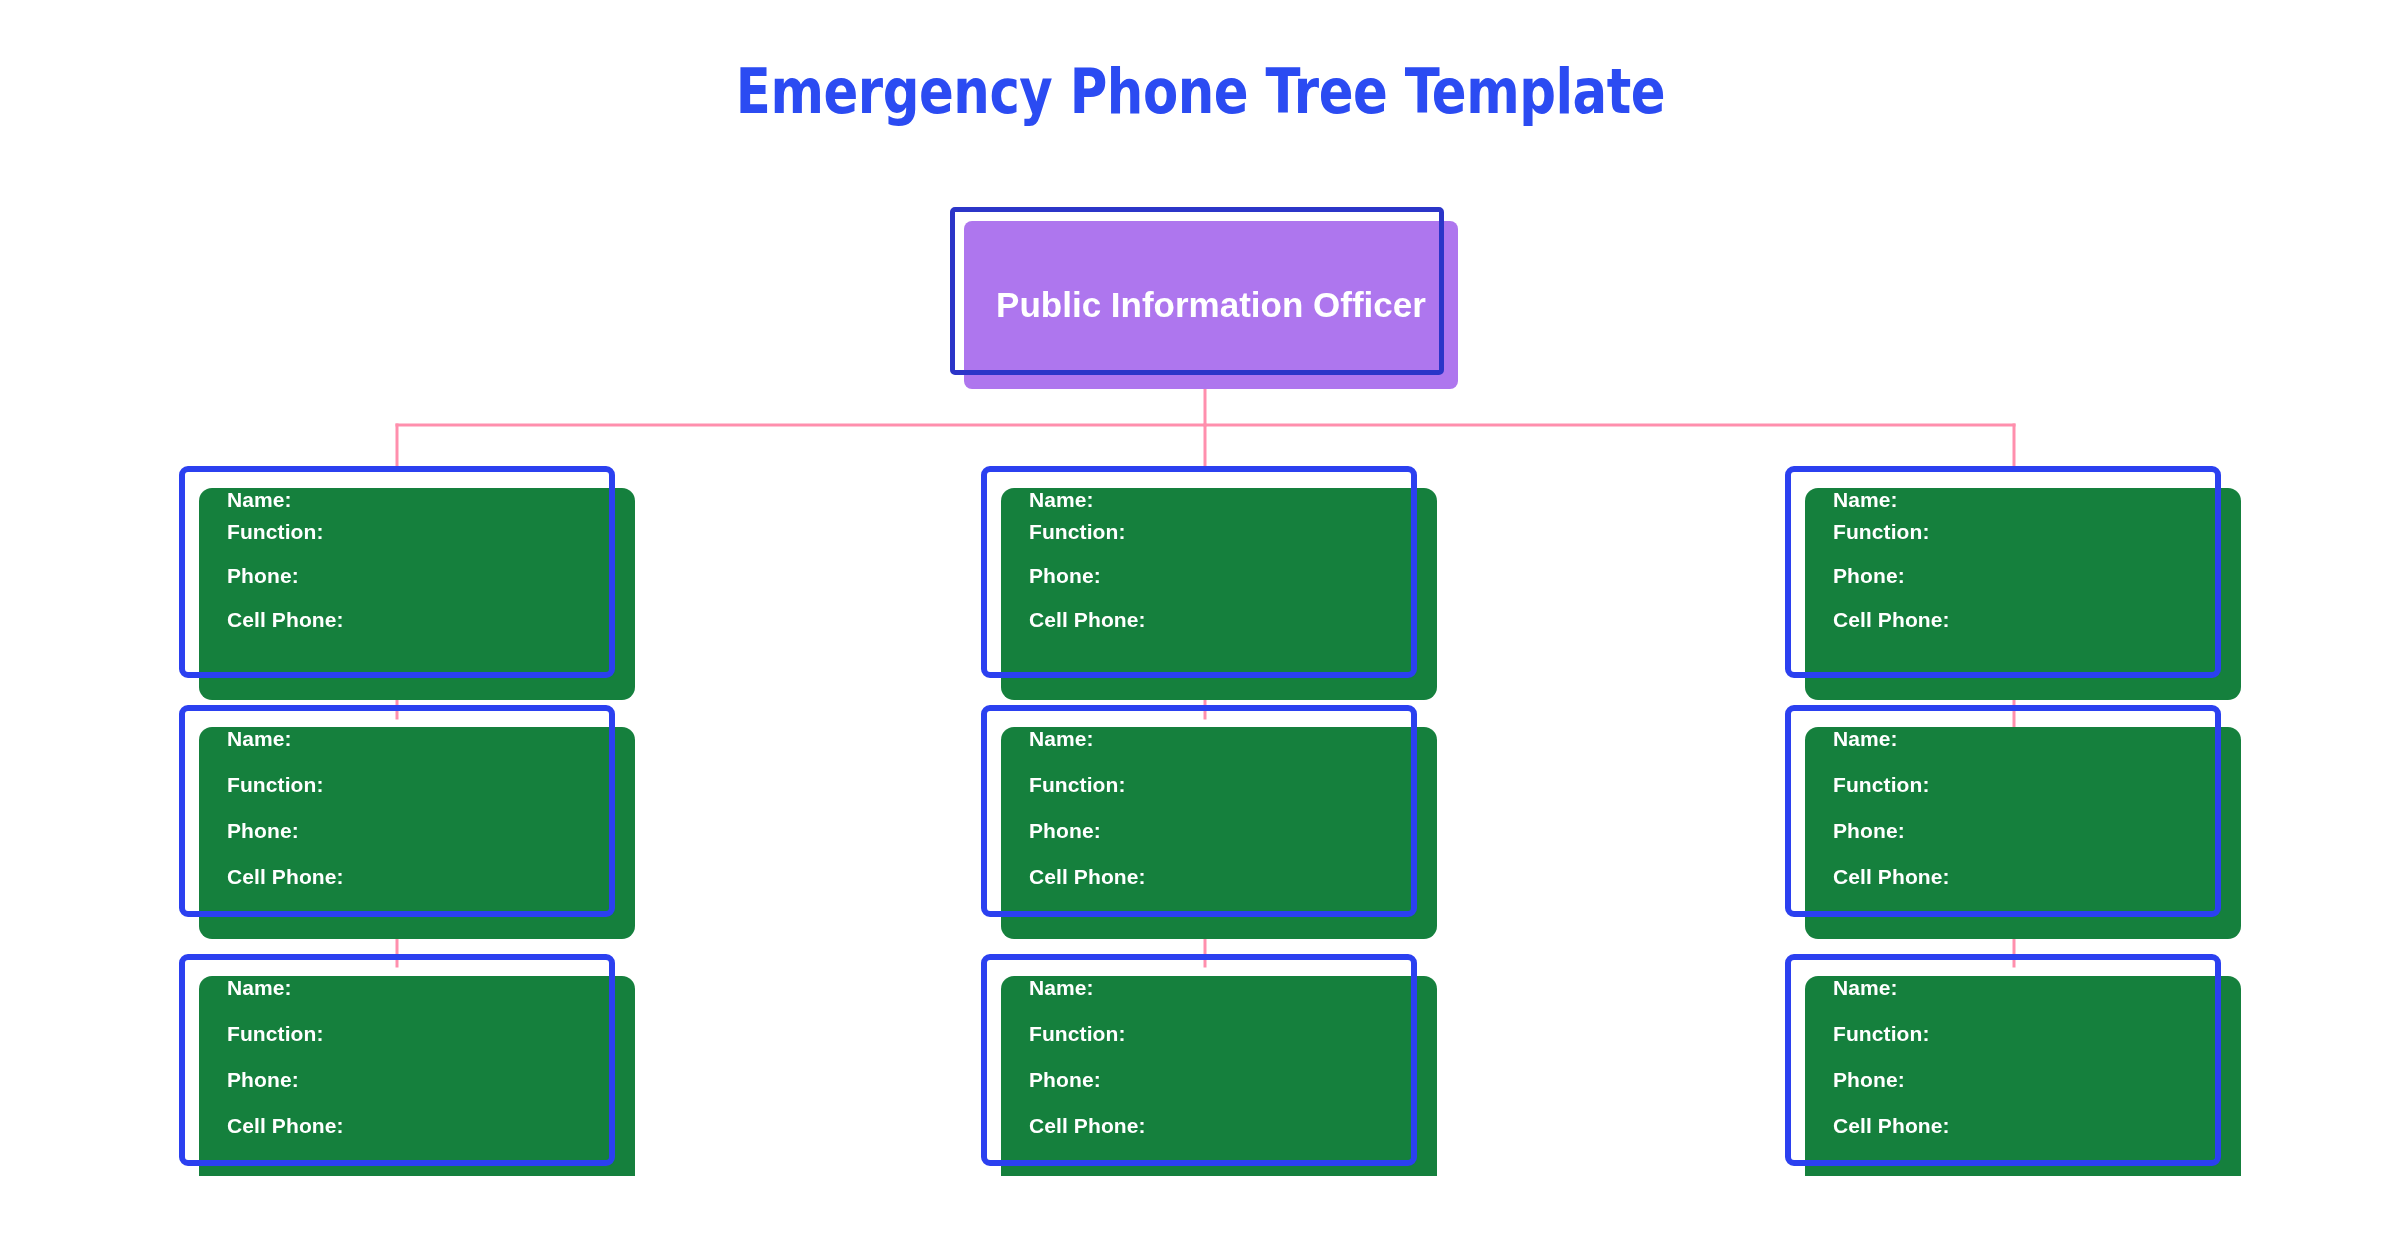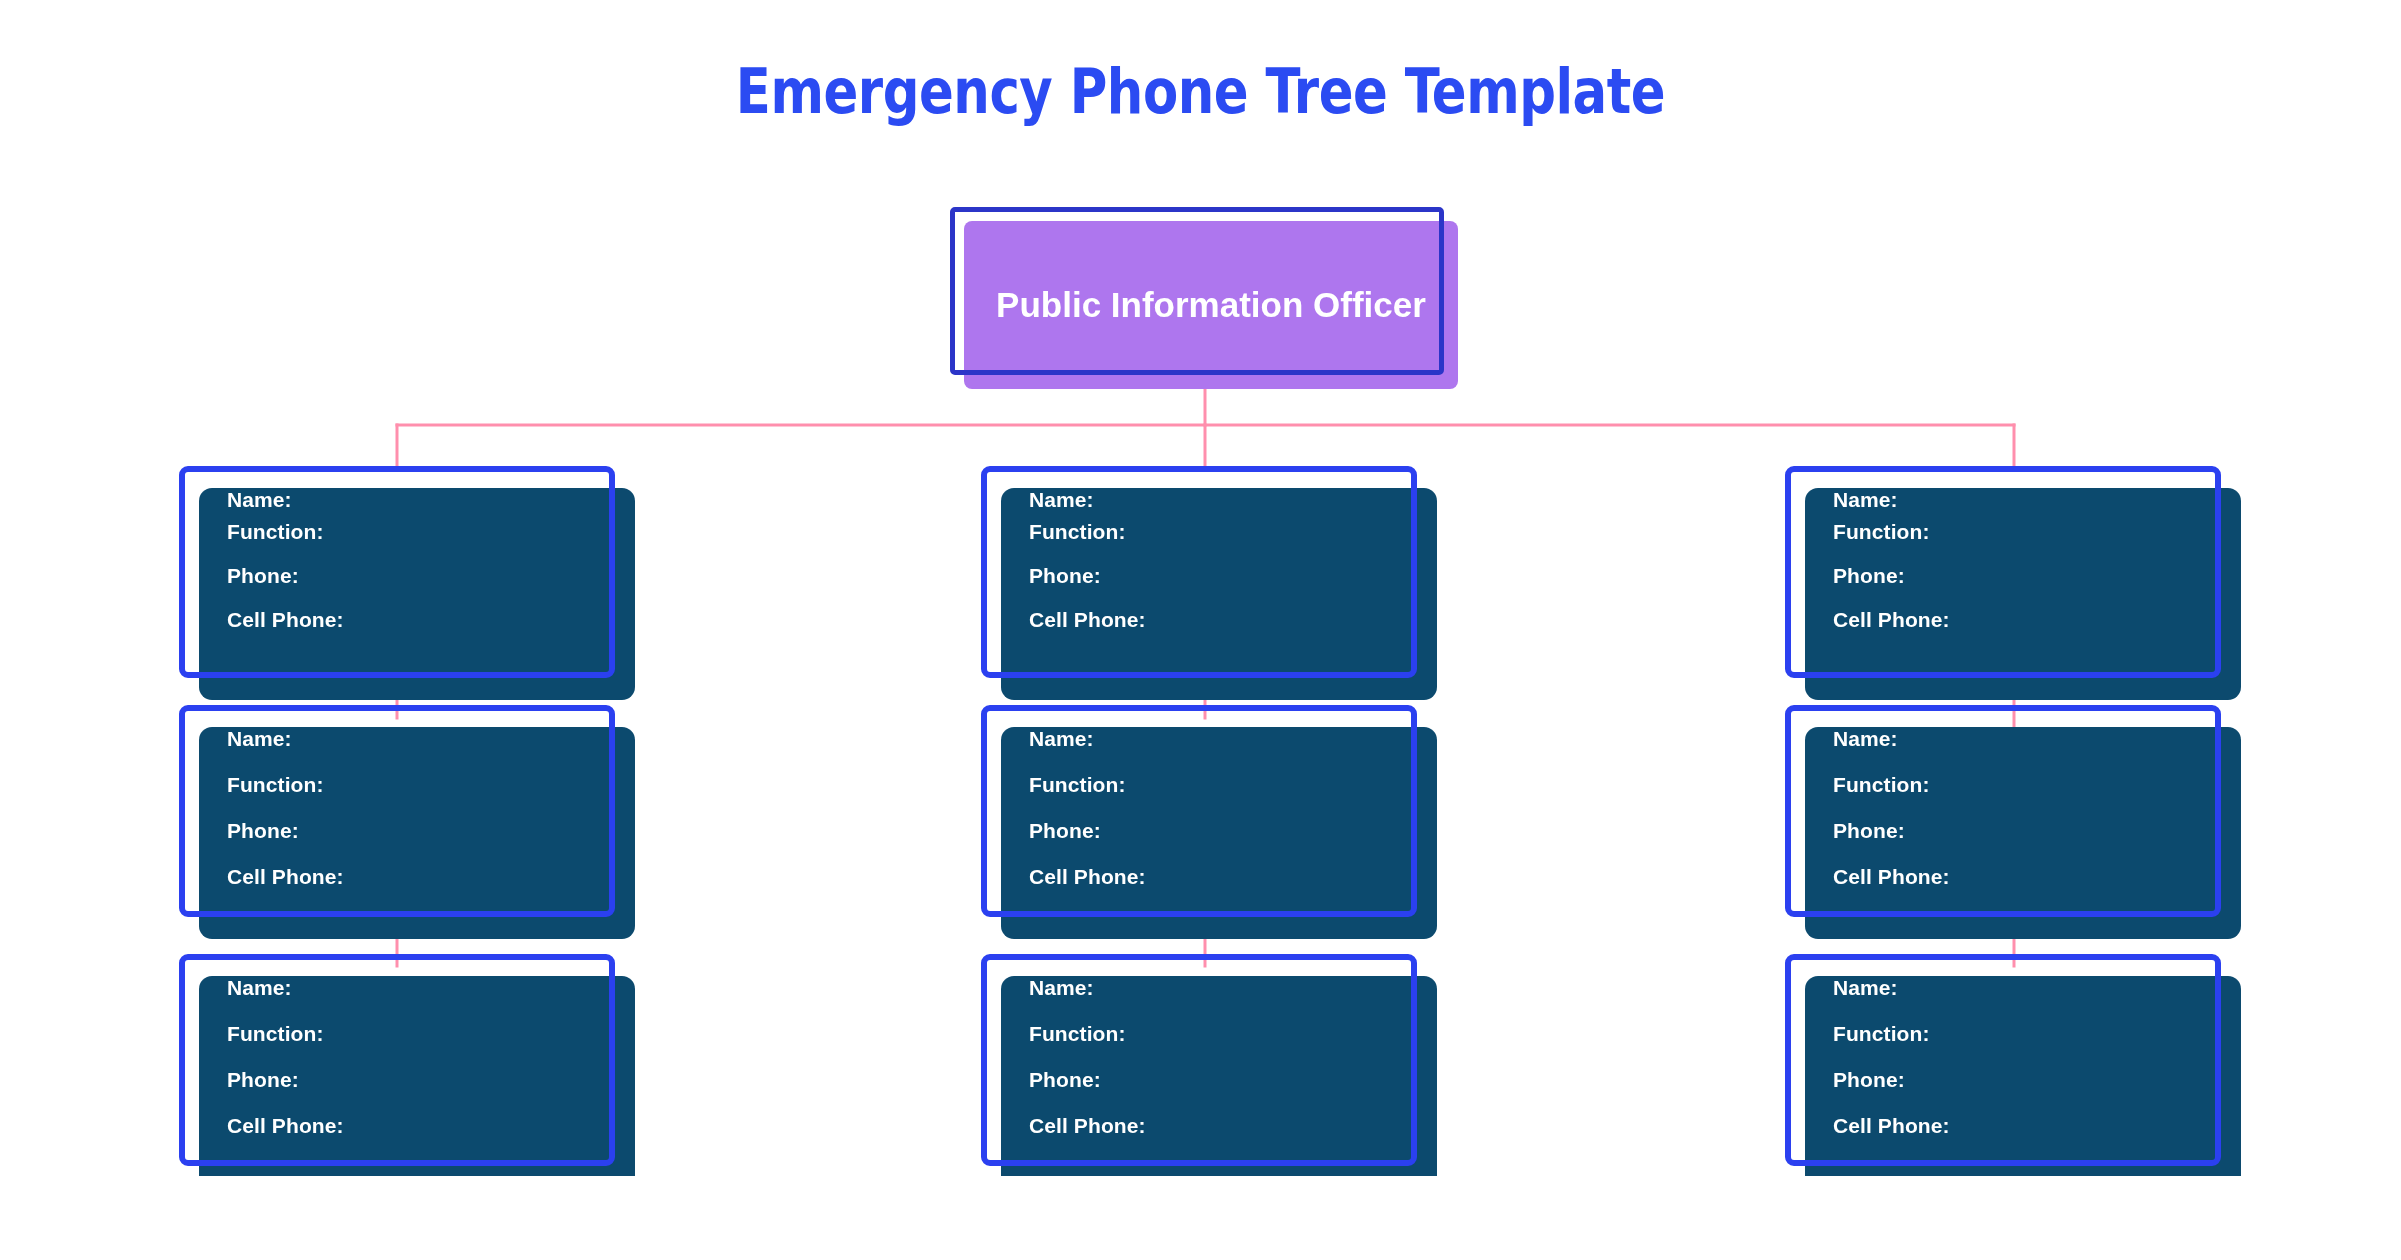--- a/index.html
+++ b/index.html
@@ -117,21 +117,21 @@
     width: 436px;
     height: 212px;
     border: 6px solid #2B40F0;
     border-radius: 9px;
   }
   .child-node .card {
     left: 20px;
     top: 22px;
     width: 436px;
     height: 212px;
-    background: #0c4a6e;
+    background: #15803d;
     border-radius: 13px;
     padding-left: 28px;
   }
 
   
   .spacing-a .lines { top: 33px; }
   .spacing-a .field-label:nth-child(1) { margin-bottom: 8px; }
   .spacing-a .field-label:nth-child(2) { margin-bottom: 20px; }
   .spacing-a .field-label:nth-child(3) { margin-bottom: 20px; }
 

